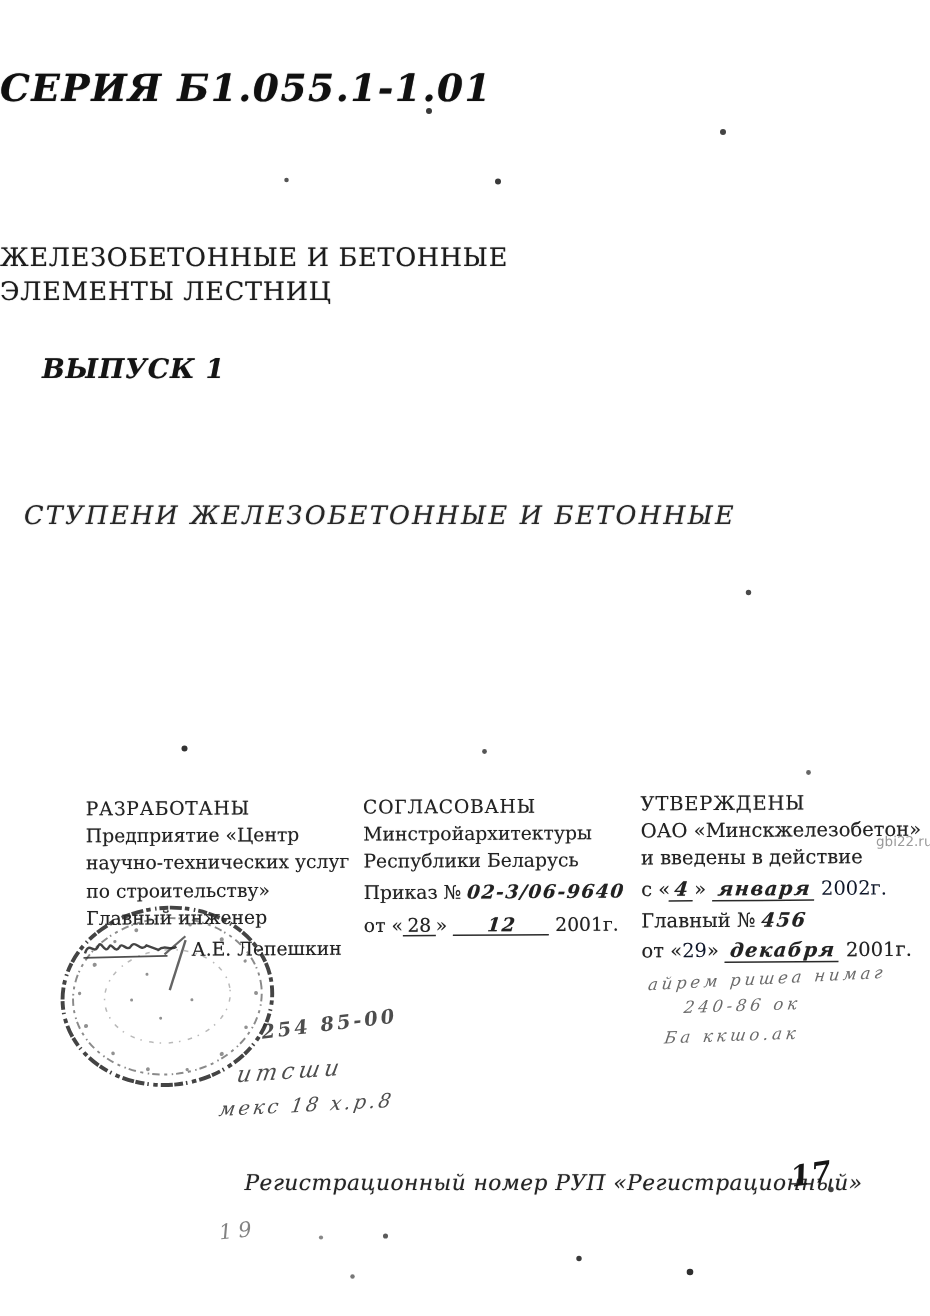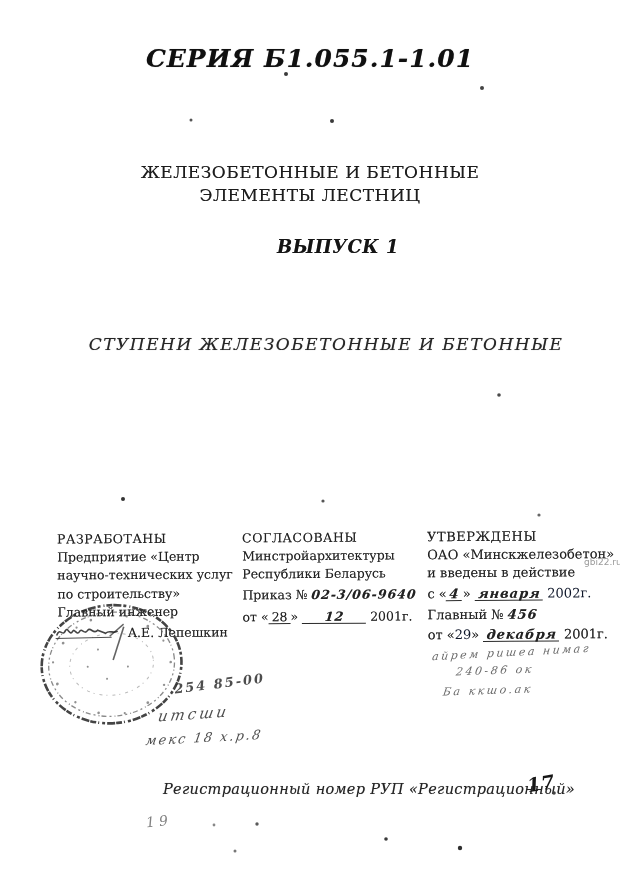--- a/index.html
+++ b/index.html
@@ -1,21 +1,21 @@
 <!DOCTYPE html>
 <html><head>
 <meta charset="utf-8">
 <style>
   html,body{margin:0;padding:0;background:#ffffff;}
   .page{
     position:relative;width:620px;height:877px;background:#ffffff;overflow:hidden;
     font-family:"DejaVu Serif","Liberation Serif",serif;color:#1f1f1f;
   }
   
-  .center{position:absolute;left:0;width:620px;text-align:center;}
+  .center{position:absolute;left:0;width:620px;text-align:left;}
   .series-title{top:44px;font-size:25px;font-weight:bold;font-style:italic;letter-spacing:1px;
     color:#101010;text-shadow:0 0 .7px rgba(0,0,0,.55);}
   .doc-title{top:161px;font-size:17px;line-height:23px;letter-spacing:.5px;color:#1c1c1c;
     text-shadow:0 0 .6px rgba(0,0,0,.5);}
   .issue{top:236px;font-size:18px;font-weight:bold;font-style:italic;letter-spacing:.5px;
     color:#141414;text-shadow:0 0 .6px rgba(0,0,0,.5);margin-left:28px;}
   .subject{top:334px;font-size:17px;font-style:italic;letter-spacing:1.5px;color:#262626;
     text-shadow:0 0 .8px rgba(0,0,0,.45);margin-left:16px;}
   .doctype{top:382px;font-size:17px;font-style:italic;letter-spacing:1.5px;color:#2b2b2b;
     text-shadow:0 0 .8px rgba(0,0,0,.45);}

